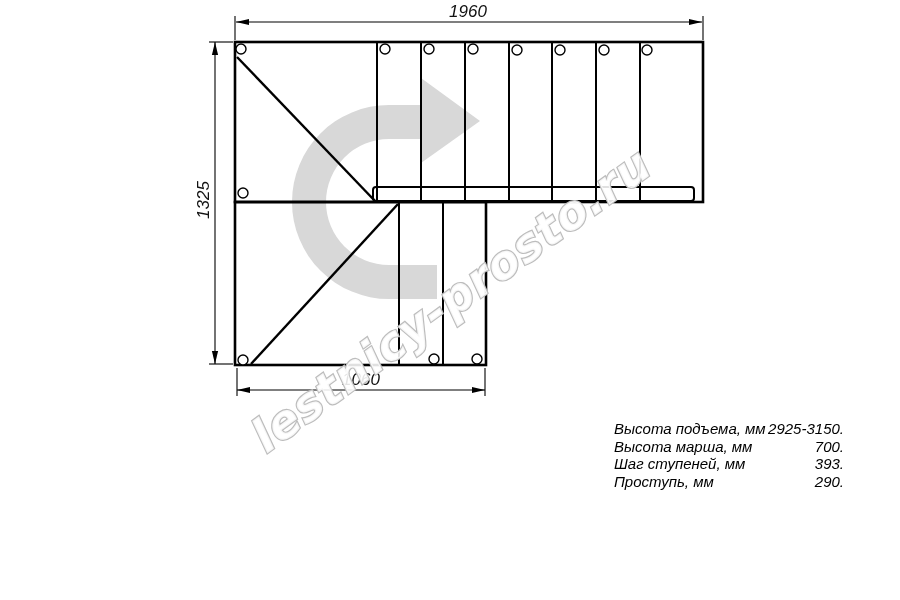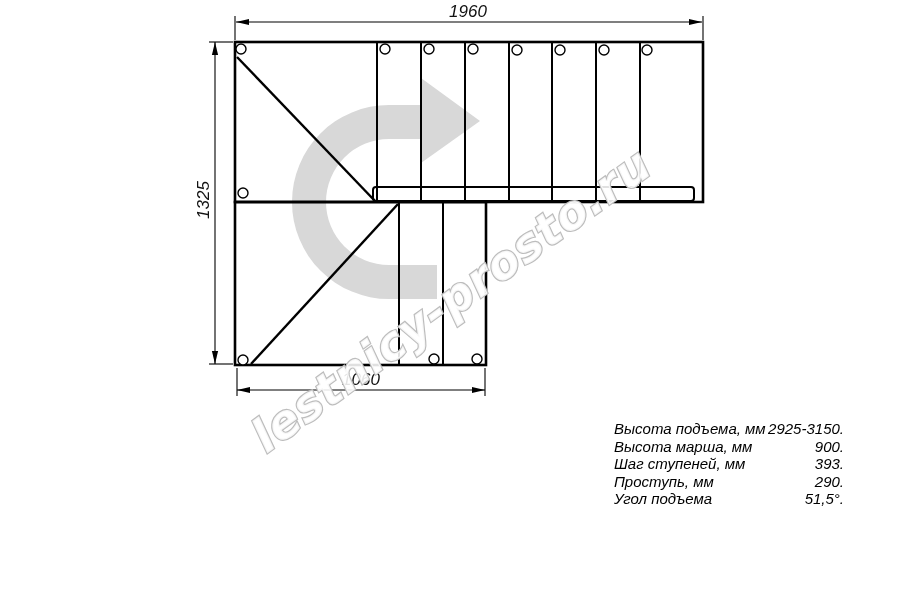--- a/index.html
+++ b/index.html
@@ -93,29 +93,25 @@
     <text class="wm-text" transform="translate(451,300) rotate(-36)" text-anchor="middle" dominant-baseline="central" fill-opacity="0.88" stroke-width="2.4" fill="#ffffff" stroke="#bdbdbd">lestnicy-prosto.ru</text>
   </svg>
 
   <div id="specs">
     <div class="spec-row">
       <span class="spec-label">Высота подъема, мм</span>
       <span class="spec-value">2925-3150.</span>
     </div>
     <div class="spec-row">
       <span class="spec-label">Высота марша, мм</span>
-      <span class="spec-value">900.</span>
+      <span class="spec-value">700.</span>
     </div>
     <div class="spec-row">
       <span class="spec-label">Шаг ступеней, мм</span>
       <span class="spec-value">393.</span>
     </div>
     <div class="spec-row">
       <span class="spec-label">Проступь, мм</span>
       <span class="spec-value">290.</span>
     </div>
-    <div class="spec-row">
-      <span class="spec-label">Угол подъема</span>
-      <span class="spec-value">51,5°.</span>
-    </div>
   </div>
 
 </div>
 
 </body></html>

